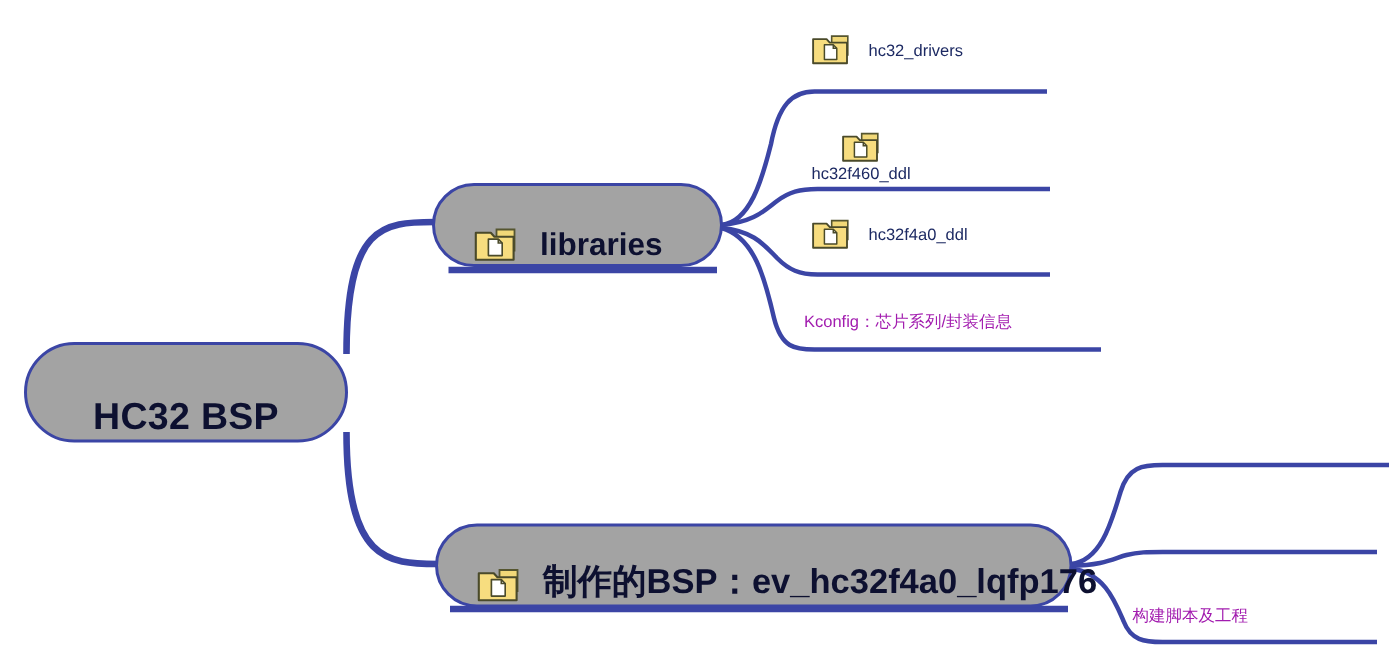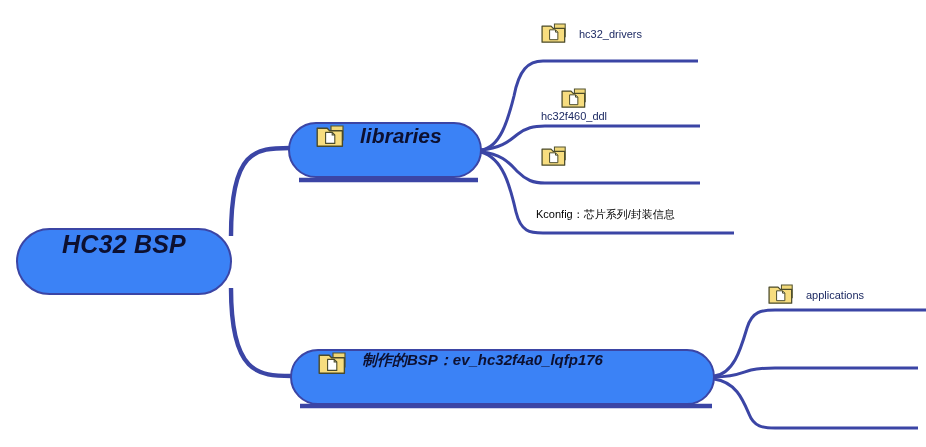--- a/index.html
+++ b/index.html
@@ -23,57 +23,56 @@
     position: absolute;
     left: 0;
     top: 0;
     width: 926px;
     height: 447px;
   }
   .node {
     position: absolute;
     box-sizing: border-box;
     display: flex;
-    align-items: flex-start;
-    background: #3b82f6;
+    align-items: flex-end;
+    background: #a3a3a3;
     border: 2.6px solid #3b45a5;
     border-radius: 999px;
     white-space: nowrap;
-    font-style: italic;
   }
   .node.root {
     justify-content: center;
   }
   .node-label {
     color: #0d1030;
     font-weight: bold;
   }
   .root .node-label {
     font-size: 25px;
     letter-spacing: 0.2px;
   }
   .lib .node-label {
     font-size: 21px;
   }
   .bsp .node-label {
-    font-size: 15px;
+    font-size: 23px;
   }
   .leaf {
     position: absolute;
     display: flex;
     align-items: center;
     white-space: nowrap;
   }
   .leaf-label {
     font-size: 11px;
     color: #1d2a63;
     font-weight: normal;
   }
   .leaf-label.cjk {
-    color: #000000;
+    color: #a21caf;
   }
   .icon-folder {
     display: inline-block;
     flex: 0 0 auto;
     position: relative;
   }
   .icon-folder svg { display: block; }
   .spacer-10 { width: 12px; flex: 0 0 auto; }
   .spacer-14 { width: 15px; flex: 0 0 auto; }
 </style>
@@ -163,34 +162,26 @@
   <div class="leaf" style="left:541px; top:145px;">
     <span class="icon-folder">
       <svg width="26" height="23" viewBox="0 0 29 25" xmlns="http://www.w3.org/2000/svg">
         <path d="M15 2 h12 v14 h-12 z" fill="#f1d878" stroke="#55552f" stroke-width="1.2"></path>
         <path d="M1.2 4.2 h10 l2.4 2.6 h12.8 v15.4 h-25.2 z" fill="#f7dd7f" stroke="#4a4a2a" stroke-width="1.4" stroke-linejoin="round"></path>
         <path d="M9.6 8.4 h6.6 l2.6 2.6 v8.4 h-9.2 z" fill="#ffffff" stroke="#4a4a2a" stroke-width="1.1" stroke-linejoin="round"></path>
         <path d="M16.2 8.4 v2.6 h2.6" fill="none" stroke="#4a4a2a" stroke-width="1.1"></path>
       </svg>
     </span>
     <span class="spacer-10"></span>
+    <span class="leaf-label">hc32f4a0_ddl</span>
   </div>
 
   <div class="leaf" style="left:536px; top:207px;">
     <span class="leaf-label cjk">Kconfig：芯片系列/封装信息</span>
   </div>
 
-  <div class="leaf" style="left:768px; top:283px;">
-    <span class="icon-folder">
-      <svg width="26" height="23" viewBox="0 0 29 25" xmlns="http://www.w3.org/2000/svg">
-        <path d="M15 2 h12 v14 h-12 z" fill="#f1d878" stroke="#55552f" stroke-width="1.2"></path>
-        <path d="M1.2 4.2 h10 l2.4 2.6 h12.8 v15.4 h-25.2 z" fill="#f7dd7f" stroke="#4a4a2a" stroke-width="1.4" stroke-linejoin="round"></path>
-        <path d="M9.6 8.4 h6.6 l2.6 2.6 v8.4 h-9.2 z" fill="#ffffff" stroke="#4a4a2a" stroke-width="1.1" stroke-linejoin="round"></path>
-        <path d="M16.2 8.4 v2.6 h2.6" fill="none" stroke="#4a4a2a" stroke-width="1.1"></path>
-      </svg>
-    </span>
-    <span class="spacer-10"></span>
-    <span class="leaf-label">applications</span>
-  </div>
 
 
+  <div class="leaf" style="left:755px; top:403px;">
+    <span class="leaf-label cjk">构建脚本及工程</span>
+  </div>
 
 </div>
 
 </body></html>

